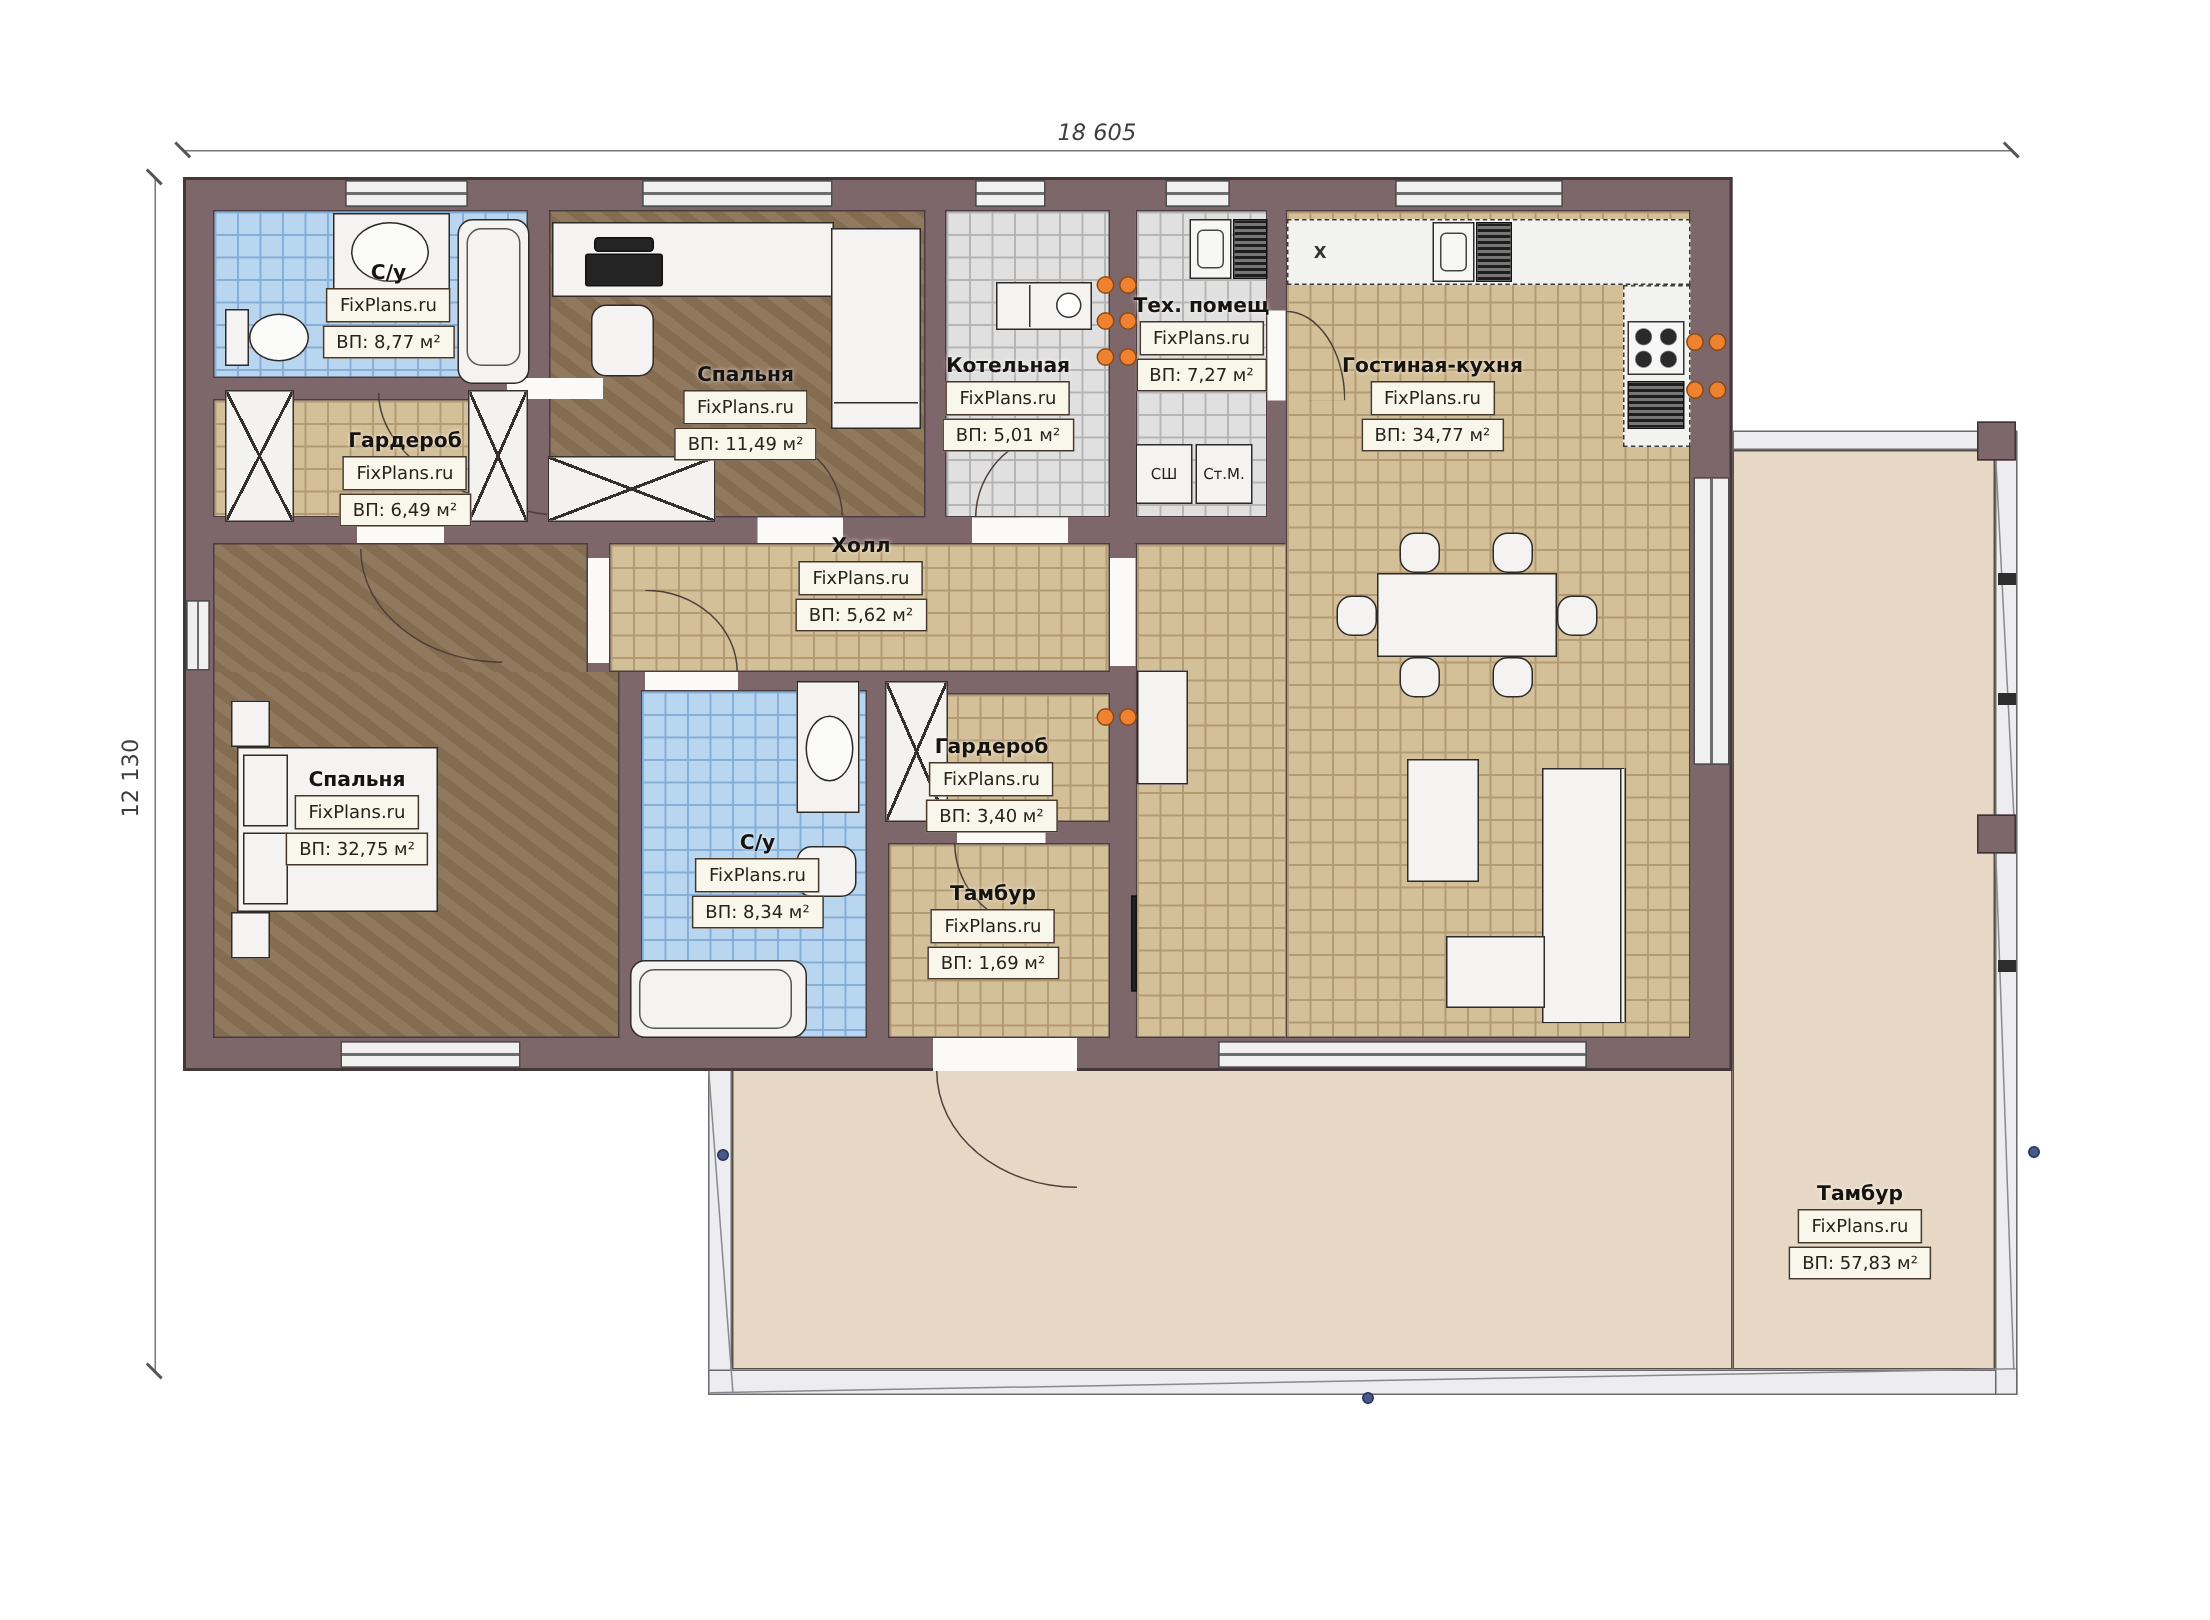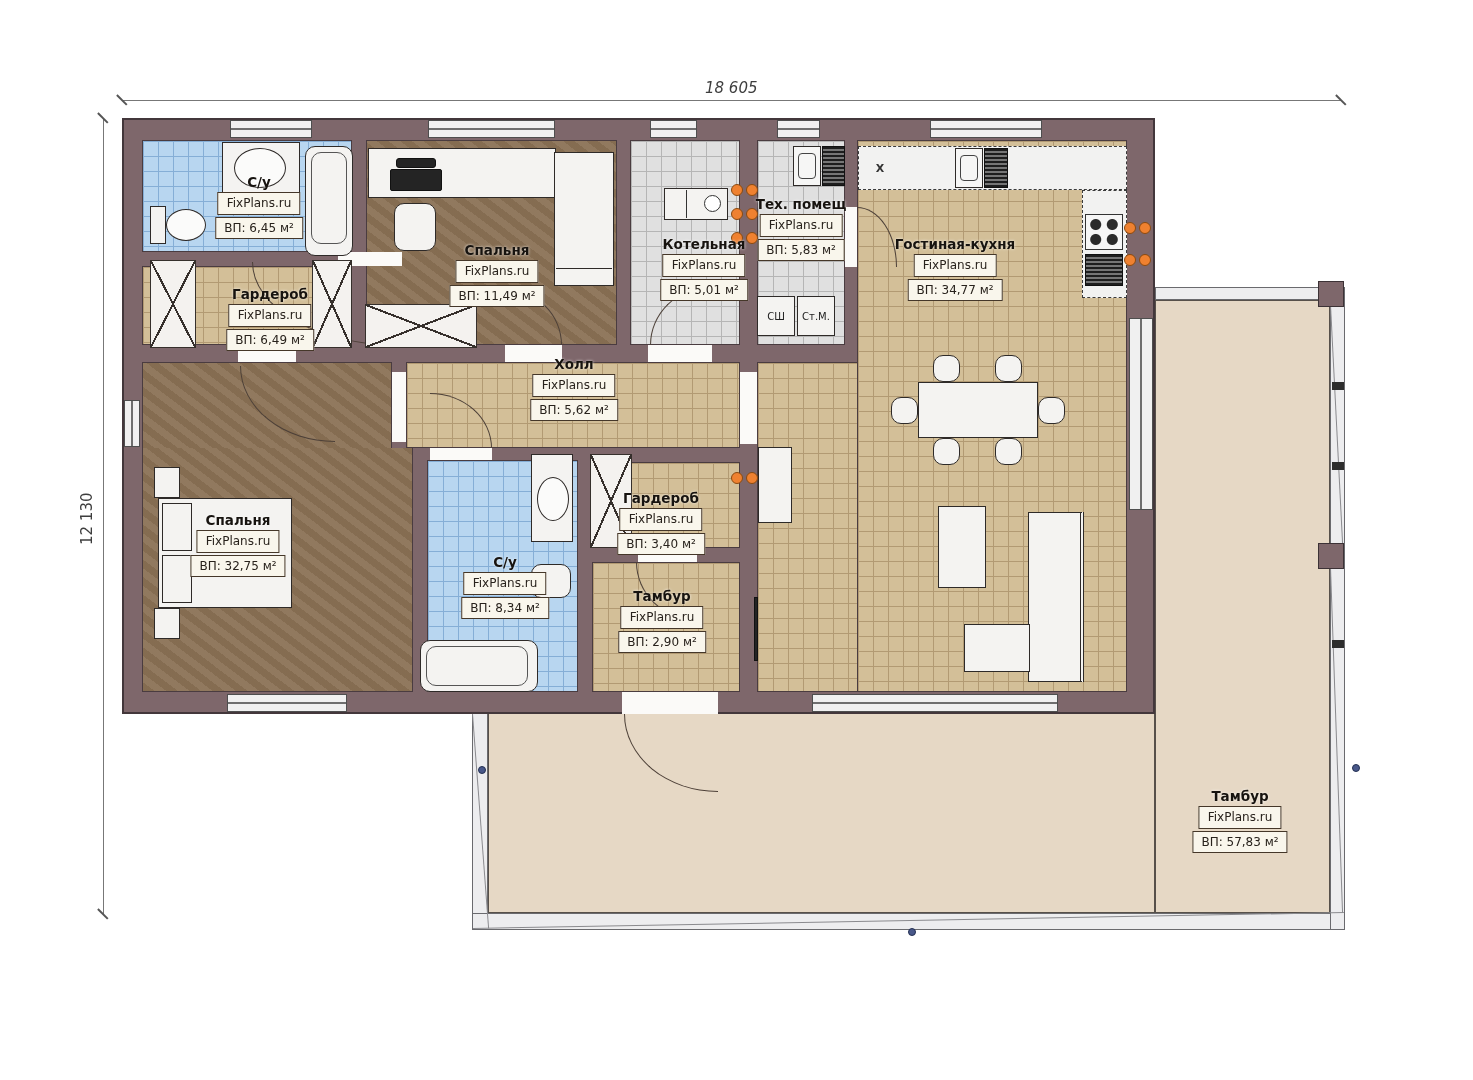--- a/index.html
+++ b/index.html
@@ -231,41 +231,41 @@
       <i></i>
     </div>
   <div class="abs radiator" style="left:731px;top:472px;">
       <i></i>
       <i></i>
     </div>
 
   <div class="rlabel" style="left:259px;top:174px;">
     <div class="rname">С/у</div>
     <div class="rbox">FixPlans.ru</div>
-    <div class="rbox">ВП: 6,45 м²</div>
+    <div class="rbox">ВП: 8,77 м²</div>
   </div>
   <div class="rlabel" style="left:270px;top:286px;">
     <div class="rname">Гардероб</div>
     <div class="rbox">FixPlans.ru</div>
     <div class="rbox">ВП: 6,49 м²</div>
   </div>
   <div class="rlabel" style="left:497px;top:242px;">
     <div class="rname">Спальня</div>
     <div class="rbox">FixPlans.ru</div>
     <div class="rbox">ВП: 11,49 м²</div>
   </div>
-  <div class="rlabel" style="left:704px;top:236px;text-align:center;">
+  <div class="rlabel" style="left:672px;top:236px;text-align:center;">
     <div class="rname">Котельная</div>
     <div class="rbox">FixPlans.ru</div>
     <div class="rbox">ВП: 5,01 м²</div>
   </div>
   <div class="rlabel" style="left:801px;top:196px;">
     <div class="rname">Тех. помещ</div>
     <div class="rbox">FixPlans.ru</div>
-    <div class="rbox">ВП: 5,83 м²</div>
+    <div class="rbox">ВП: 7,27 м²</div>
   </div>
   <div class="rlabel" style="left:955px;top:236px;">
     <div class="rname">Гостиная-кухня</div>
     <div class="rbox">FixPlans.ru</div>
     <div class="rbox">ВП: 34,77 м²</div>
   </div>
   <div class="rlabel" style="left:574px;top:356px;">
     <div class="rname">Холл</div>
     <div class="rbox">FixPlans.ru</div>
     <div class="rbox">ВП: 5,62 м²</div>
@@ -281,21 +281,21 @@
     <div class="rbox">ВП: 32,75 м²</div>
   </div>
   <div class="rlabel" style="left:505px;top:554px;">
     <div class="rname">С/у</div>
     <div class="rbox">FixPlans.ru</div>
     <div class="rbox">ВП: 8,34 м²</div>
   </div>
   <div class="rlabel" style="left:662px;top:588px;">
     <div class="rname">Тамбур</div>
     <div class="rbox">FixPlans.ru</div>
-    <div class="rbox">ВП: 2,90 м²</div>
+    <div class="rbox">ВП: 1,69 м²</div>
   </div>
   <div class="rlabel" style="left:1240px;top:788px;">
     <div class="rname">Тамбур</div>
     <div class="rbox">FixPlans.ru</div>
     <div class="rbox">ВП: 57,83 м²</div>
   </div>
 
   <div class="abs dimline-h" style="left:122px;top:100px;width:1219px;height:1px;"></div>
   <div class="abs tick" style="left:115px;top:99px;"></div>
   <div class="abs tick" style="left:1334px;top:99px;"></div>

